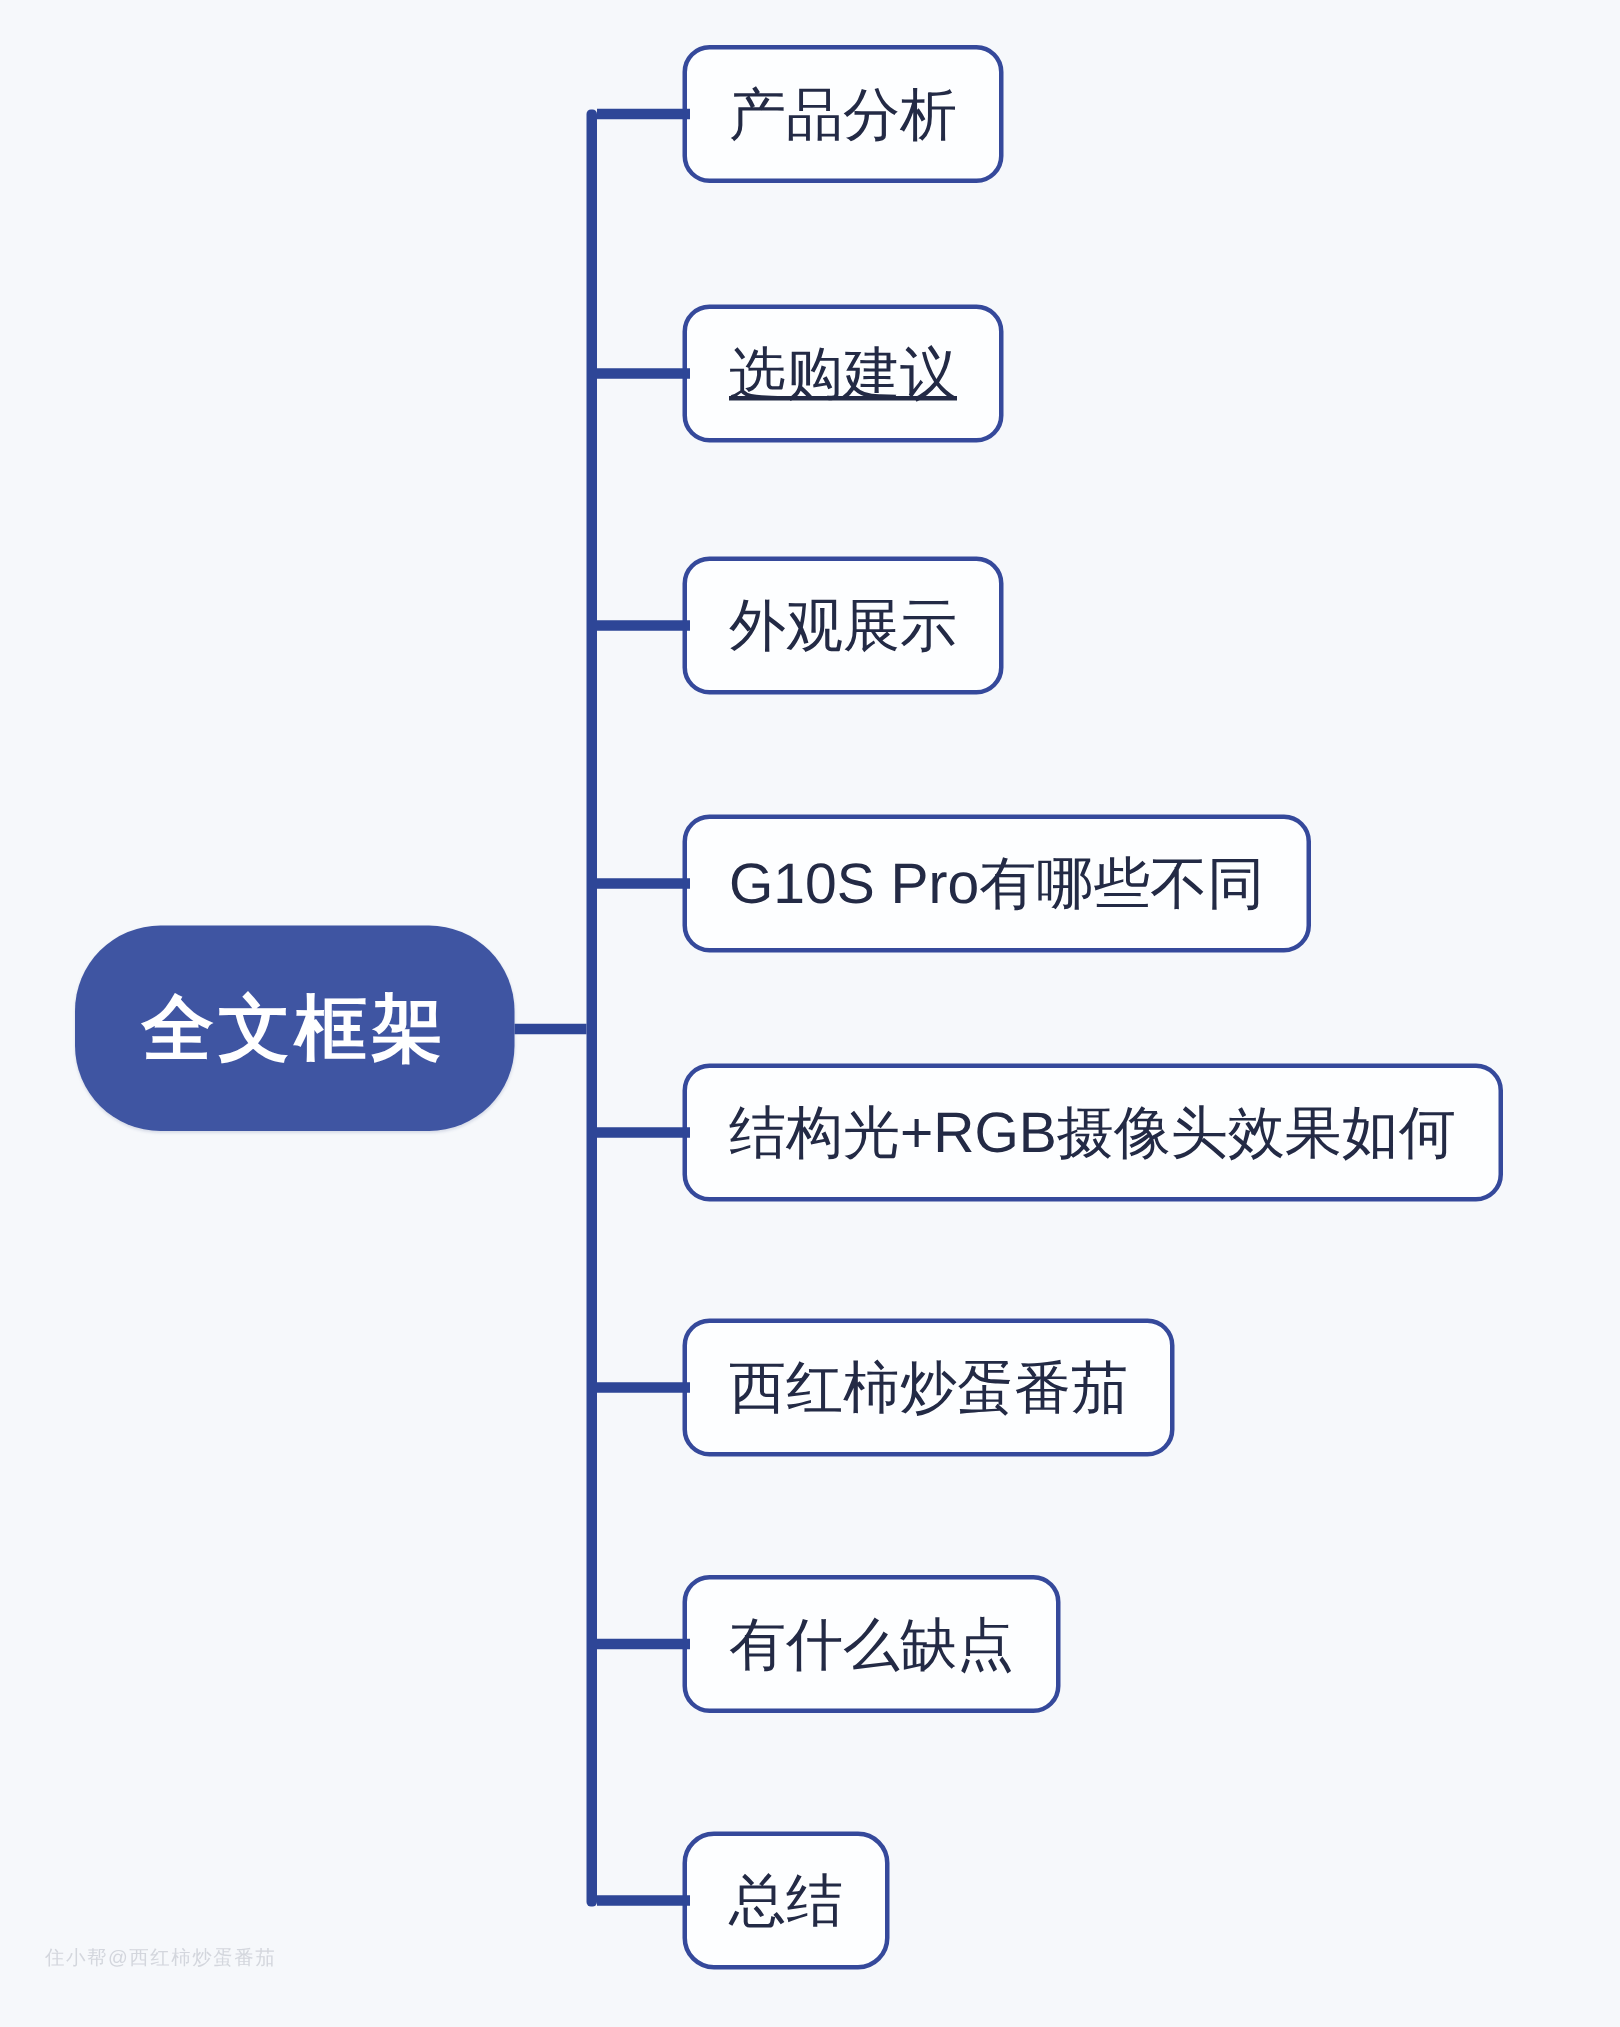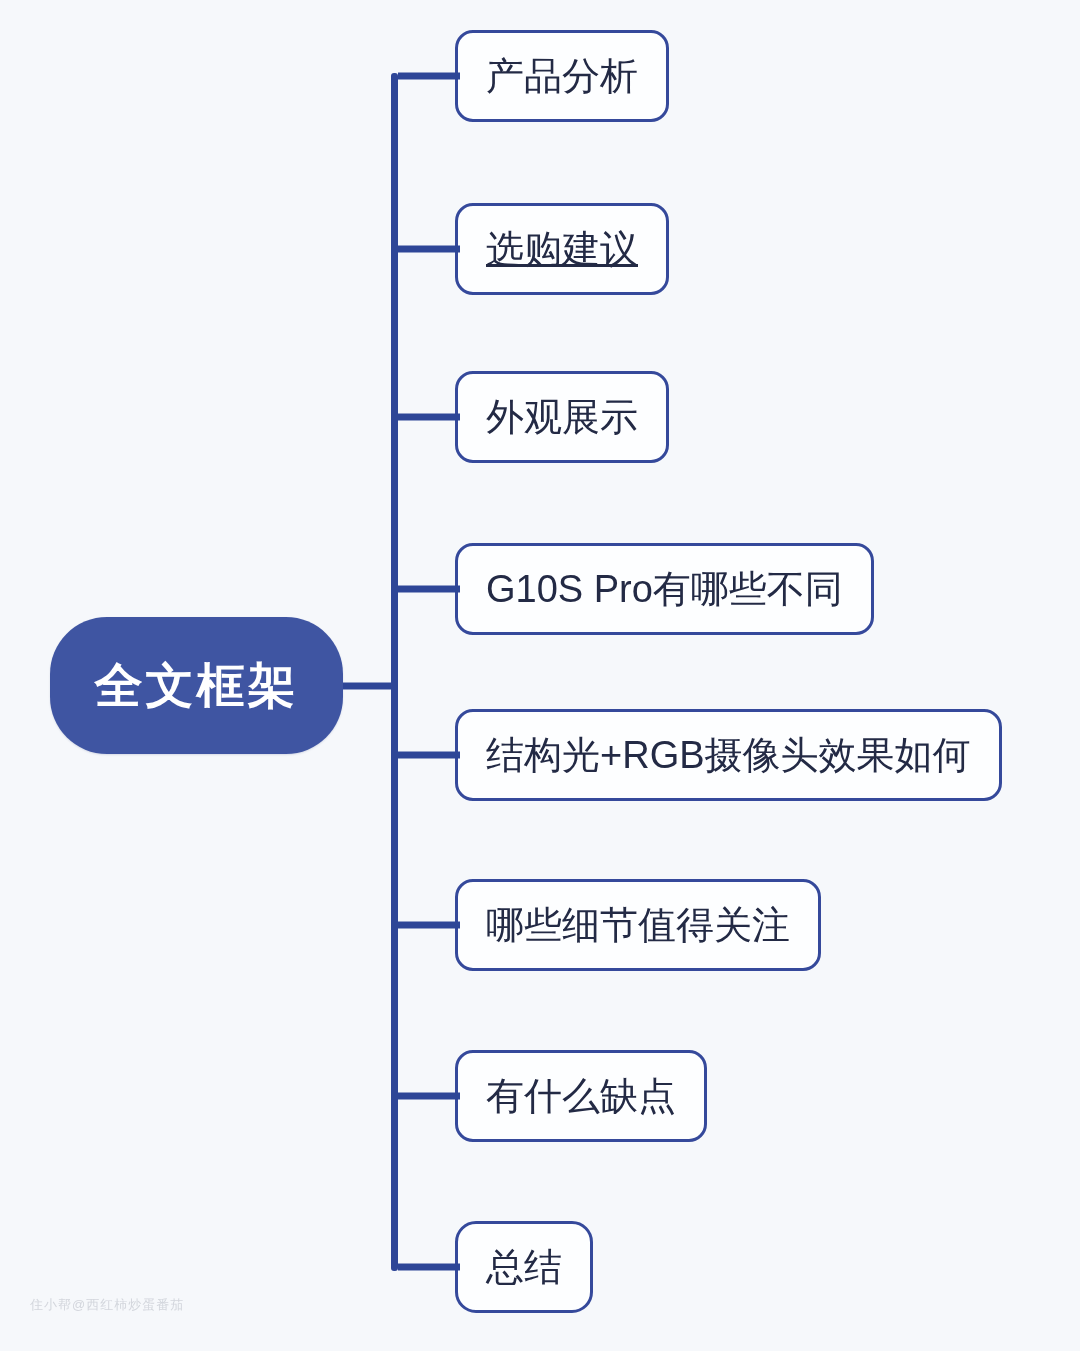--- a/index.html
+++ b/index.html
@@ -131,21 +131,21 @@
 
   <div class="branch">
     <span class="branch-label">G10S Pro有哪些不同</span>
   </div>
 
   <div class="branch">
     <span class="branch-label">结构光+RGB摄像头效果如何</span>
   </div>
 
   <div class="branch">
-    <span class="branch-label">哪些细节值得关注</span>
+    <span class="branch-label">西红柿炒蛋番茄</span>
   </div>
 
   <div class="branch">
     <span class="branch-label">有什么缺点</span>
   </div>
 
   <div class="branch">
     <span class="branch-label">总结</span>
   </div>
 </div>

